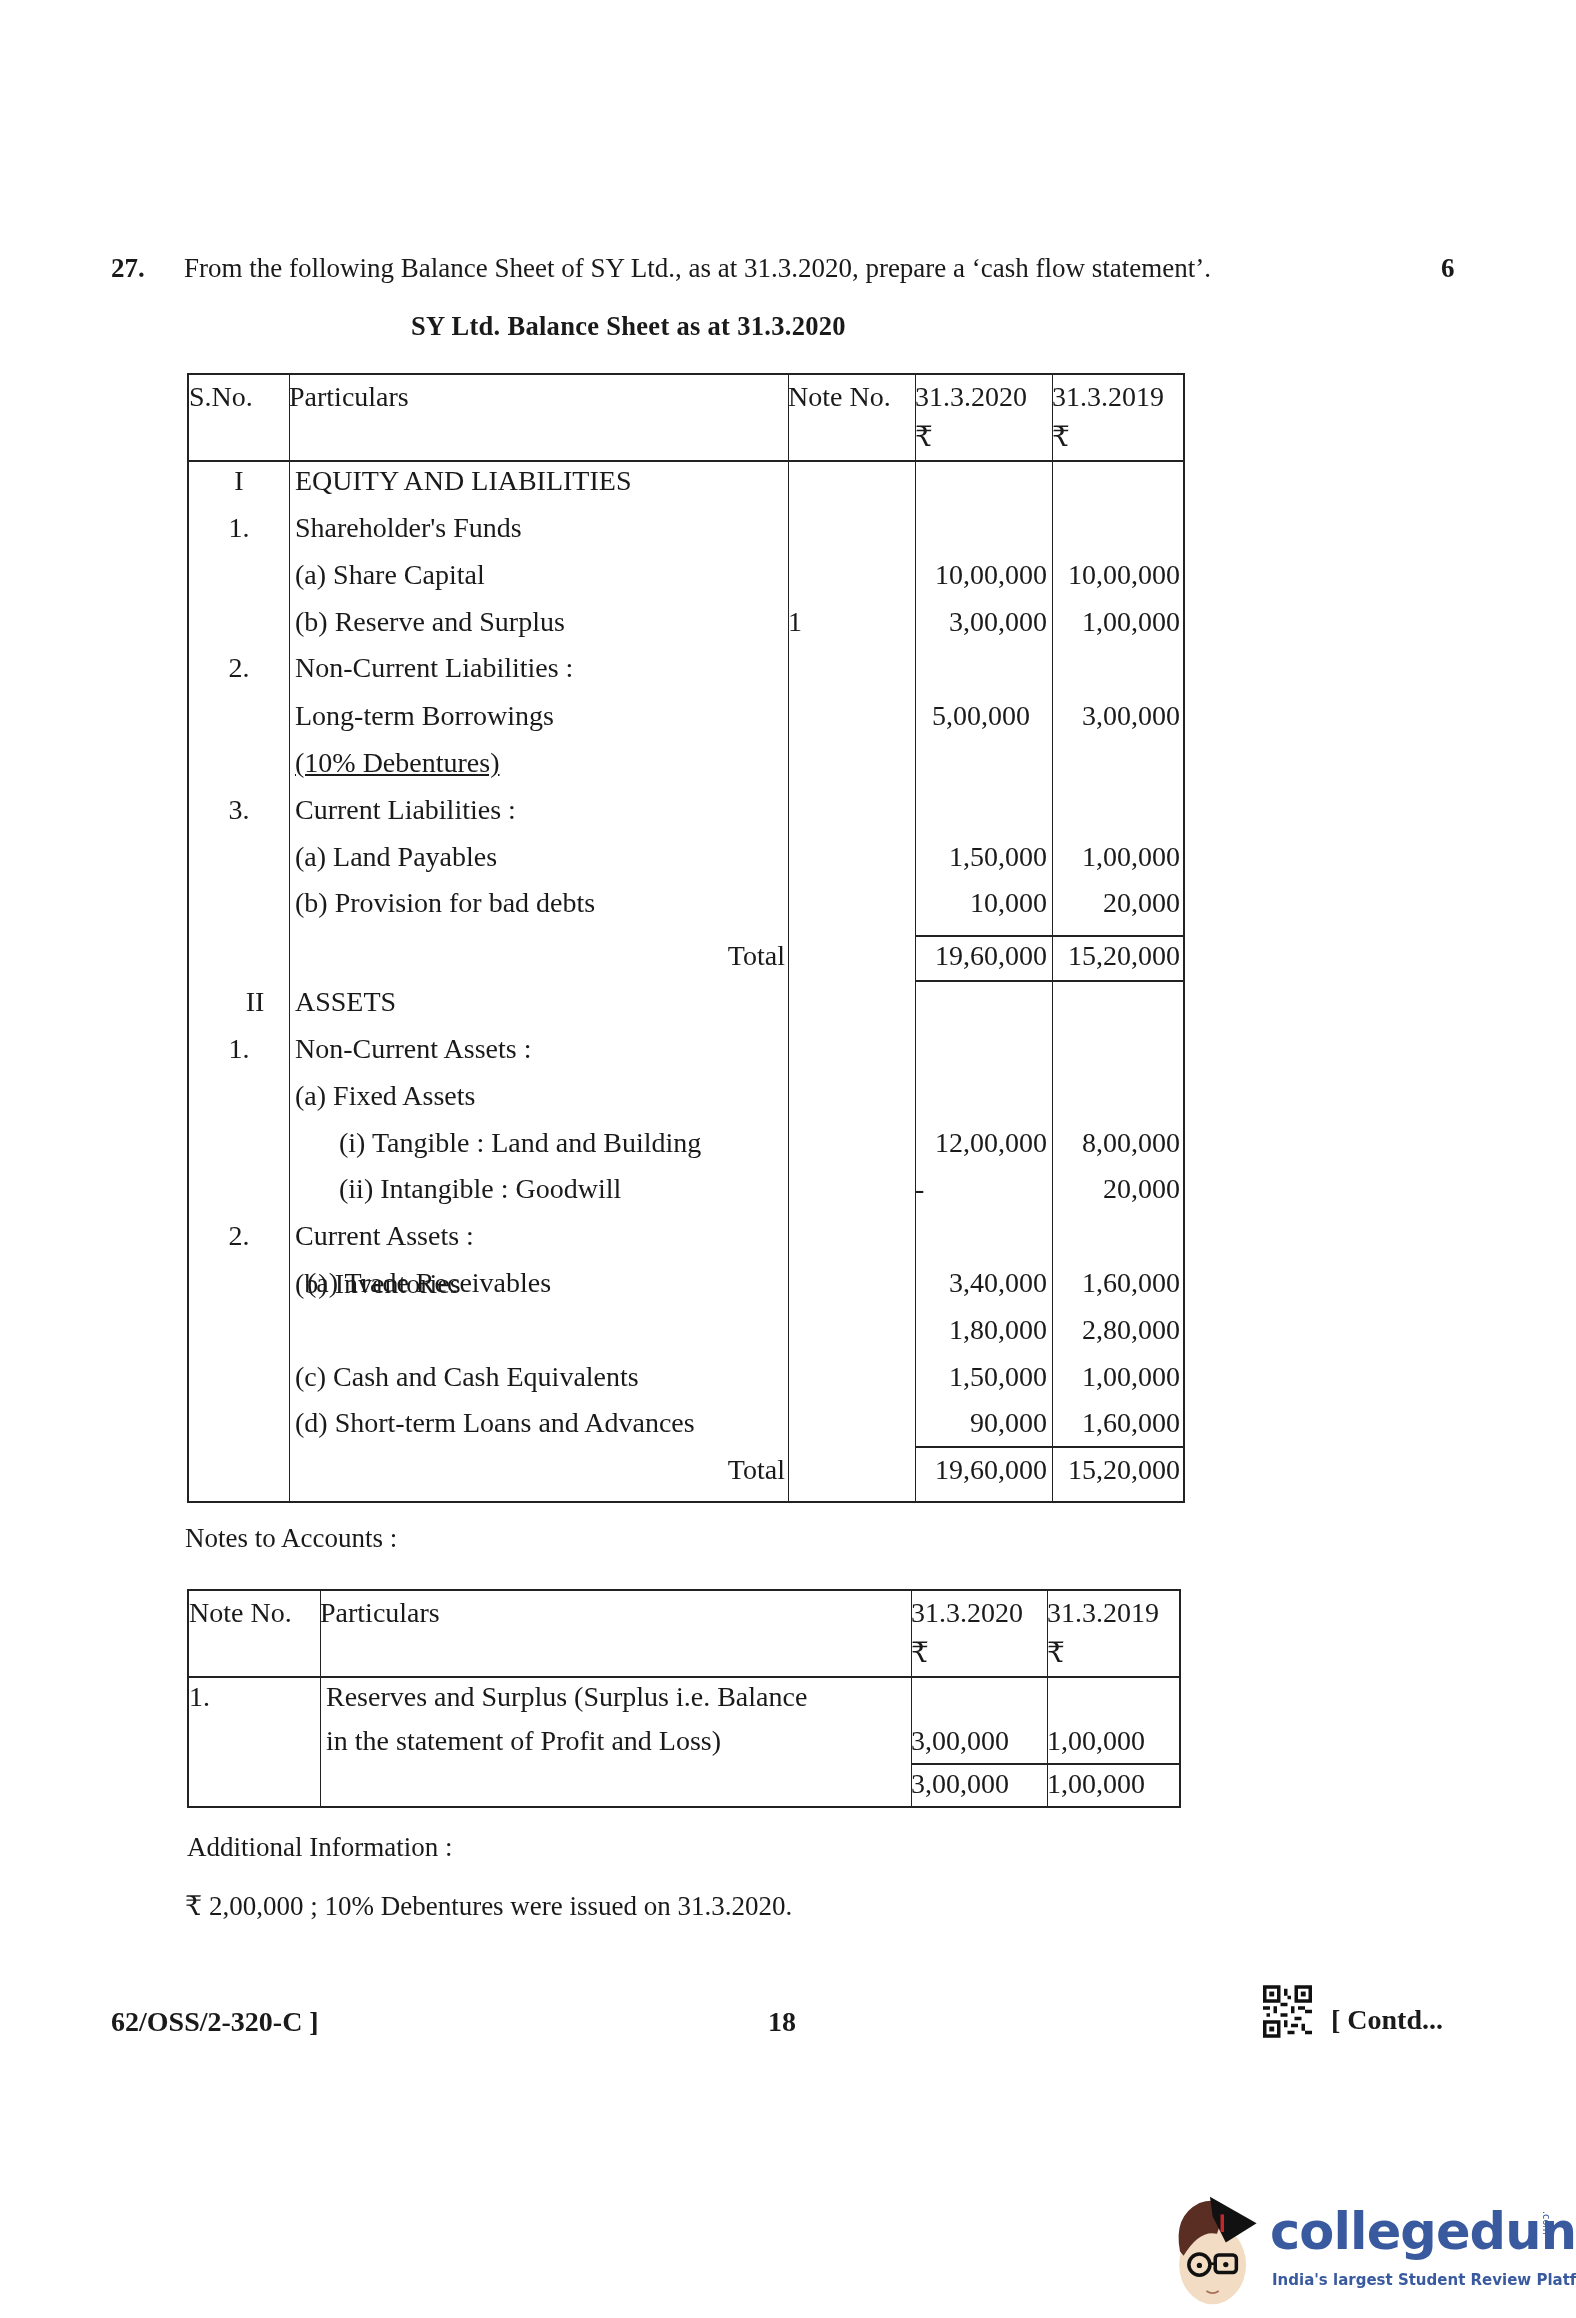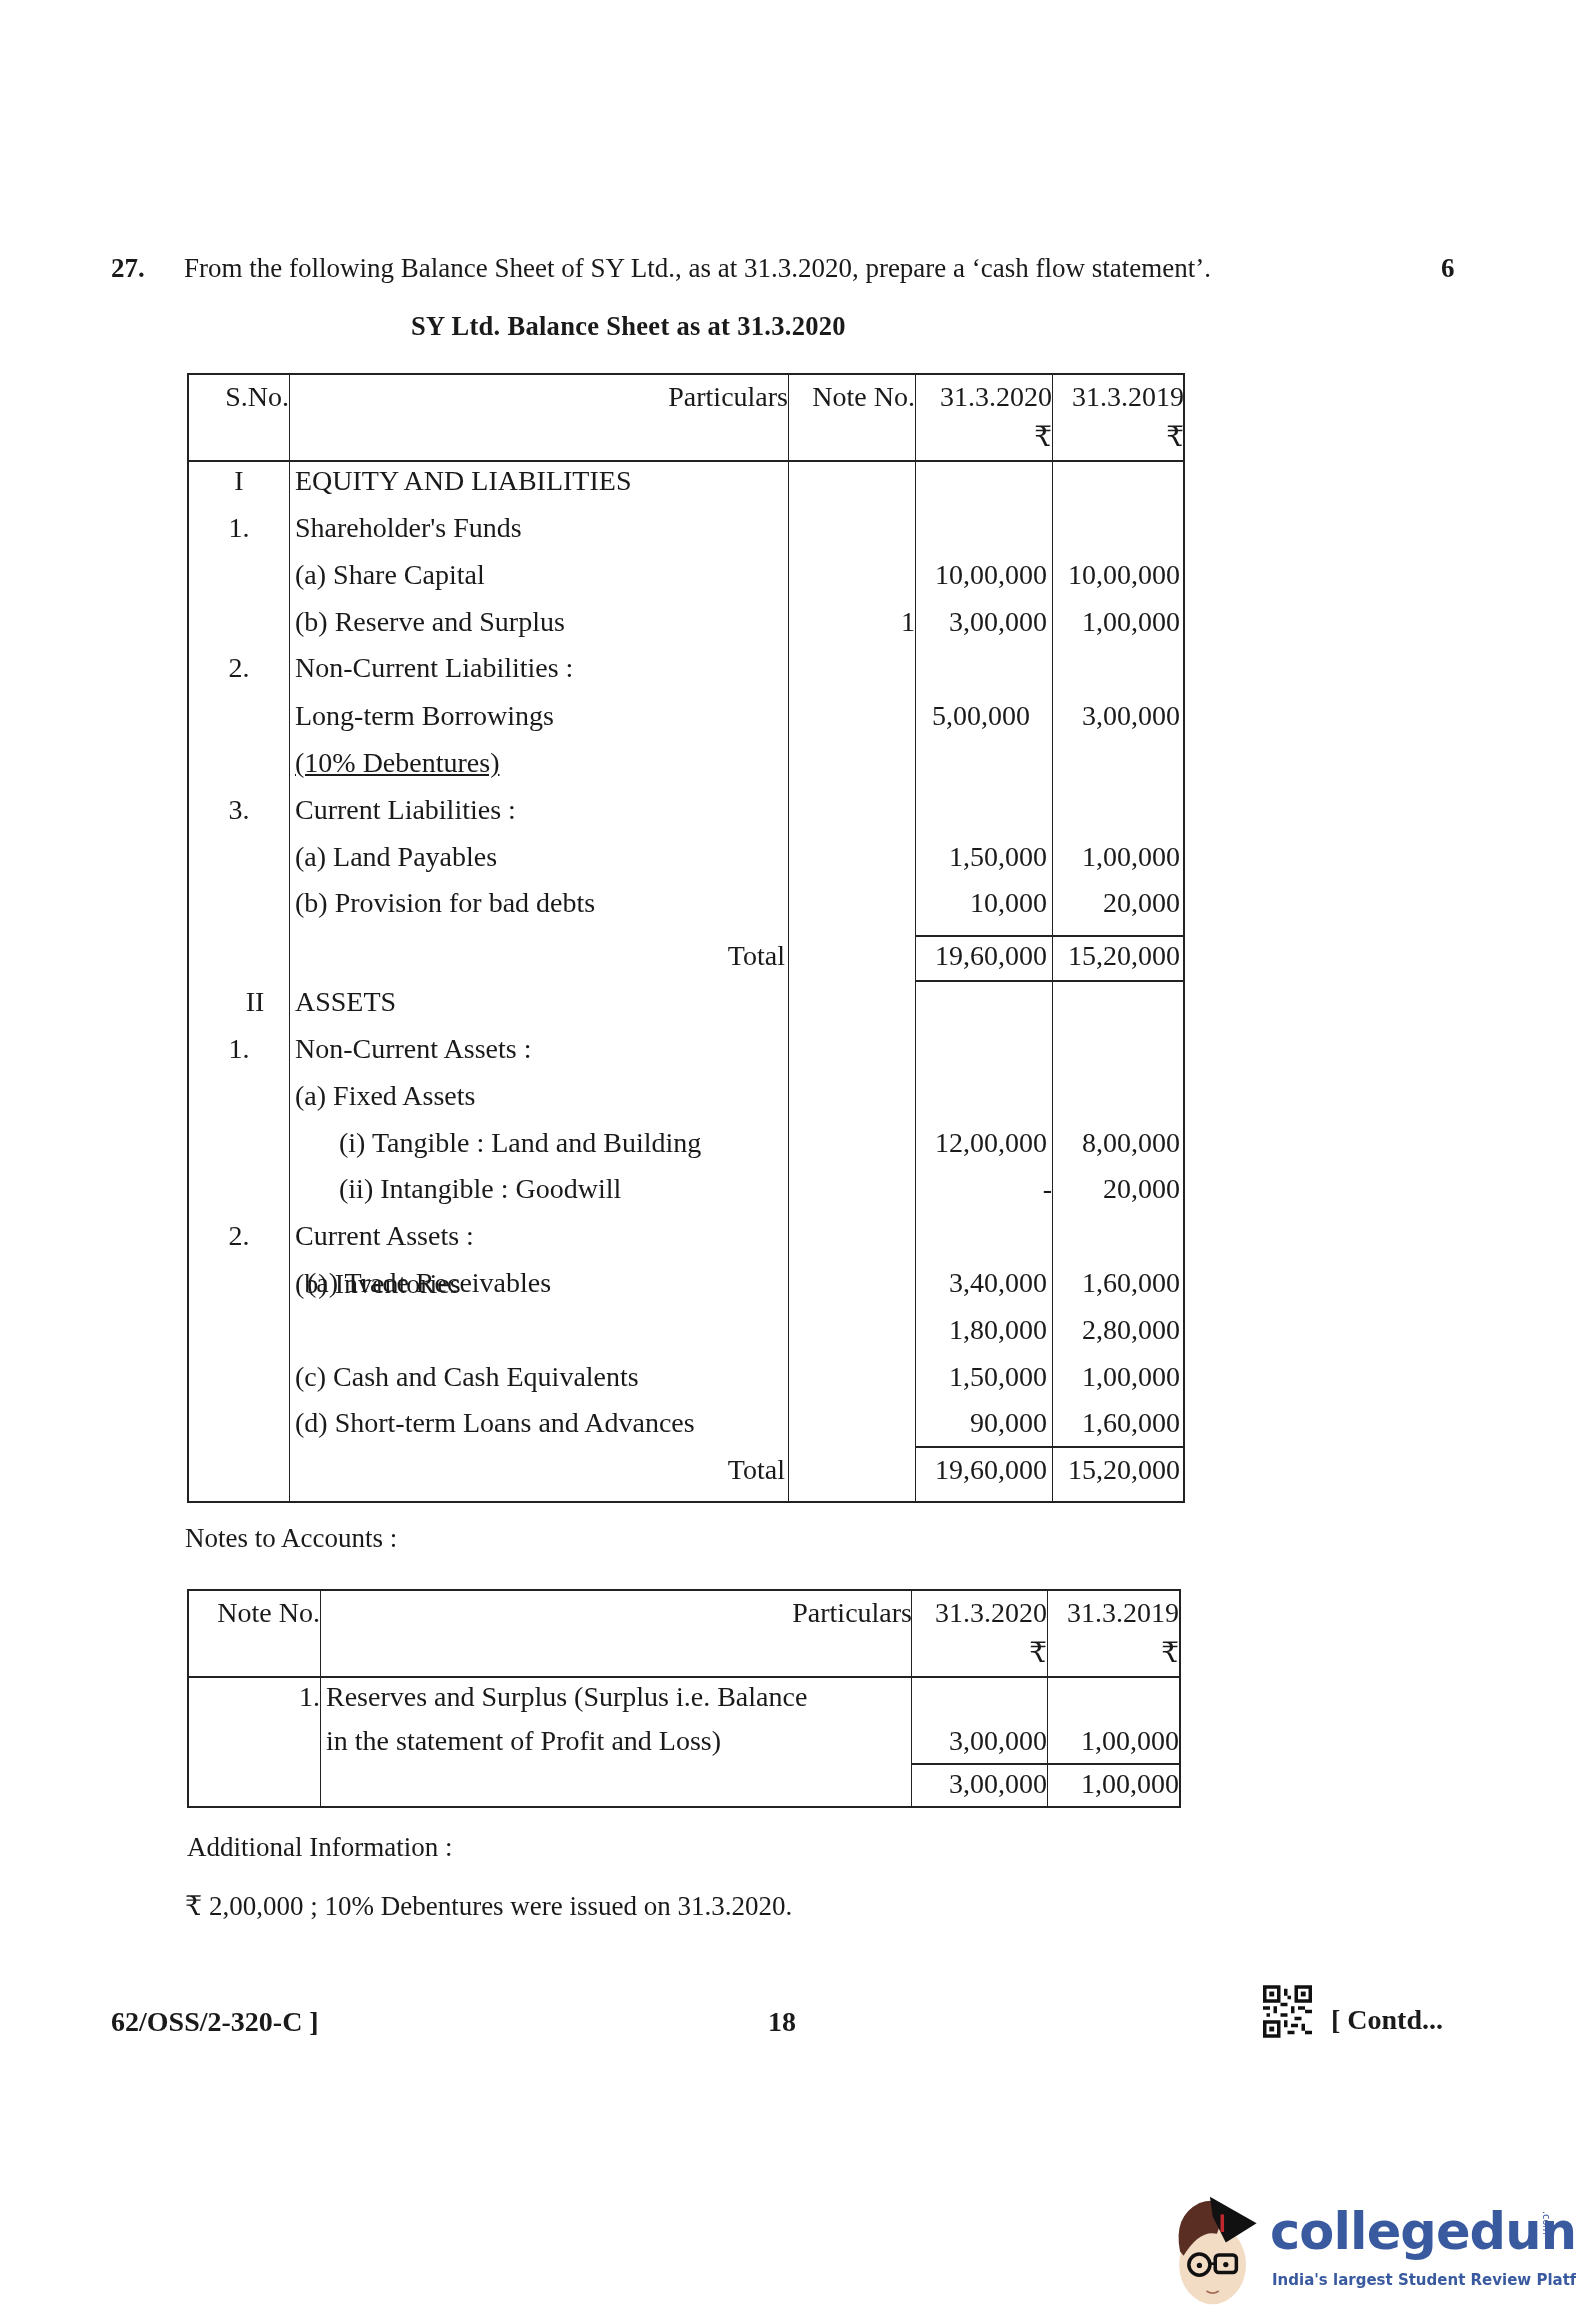--- a/index.html
+++ b/index.html
@@ -54,21 +54,21 @@
   .hline {
     position: absolute; height: 0;
     border-top: 2.6px solid #222;
   }
   .cell {
     position: absolute;
     font-size: 28px;
     white-space: nowrap;
     line-height: 35px;
   }
-  .hdr { text-align: right; }
+  .hdr { text-align: left; }
   .num { text-align: right; }
   .sno { text-align: center; }
 
   
   .notes-label {
     left: 185px; top: 1523px;
     font-size: 27px;
   }
   .notes-table {
     position: absolute;

